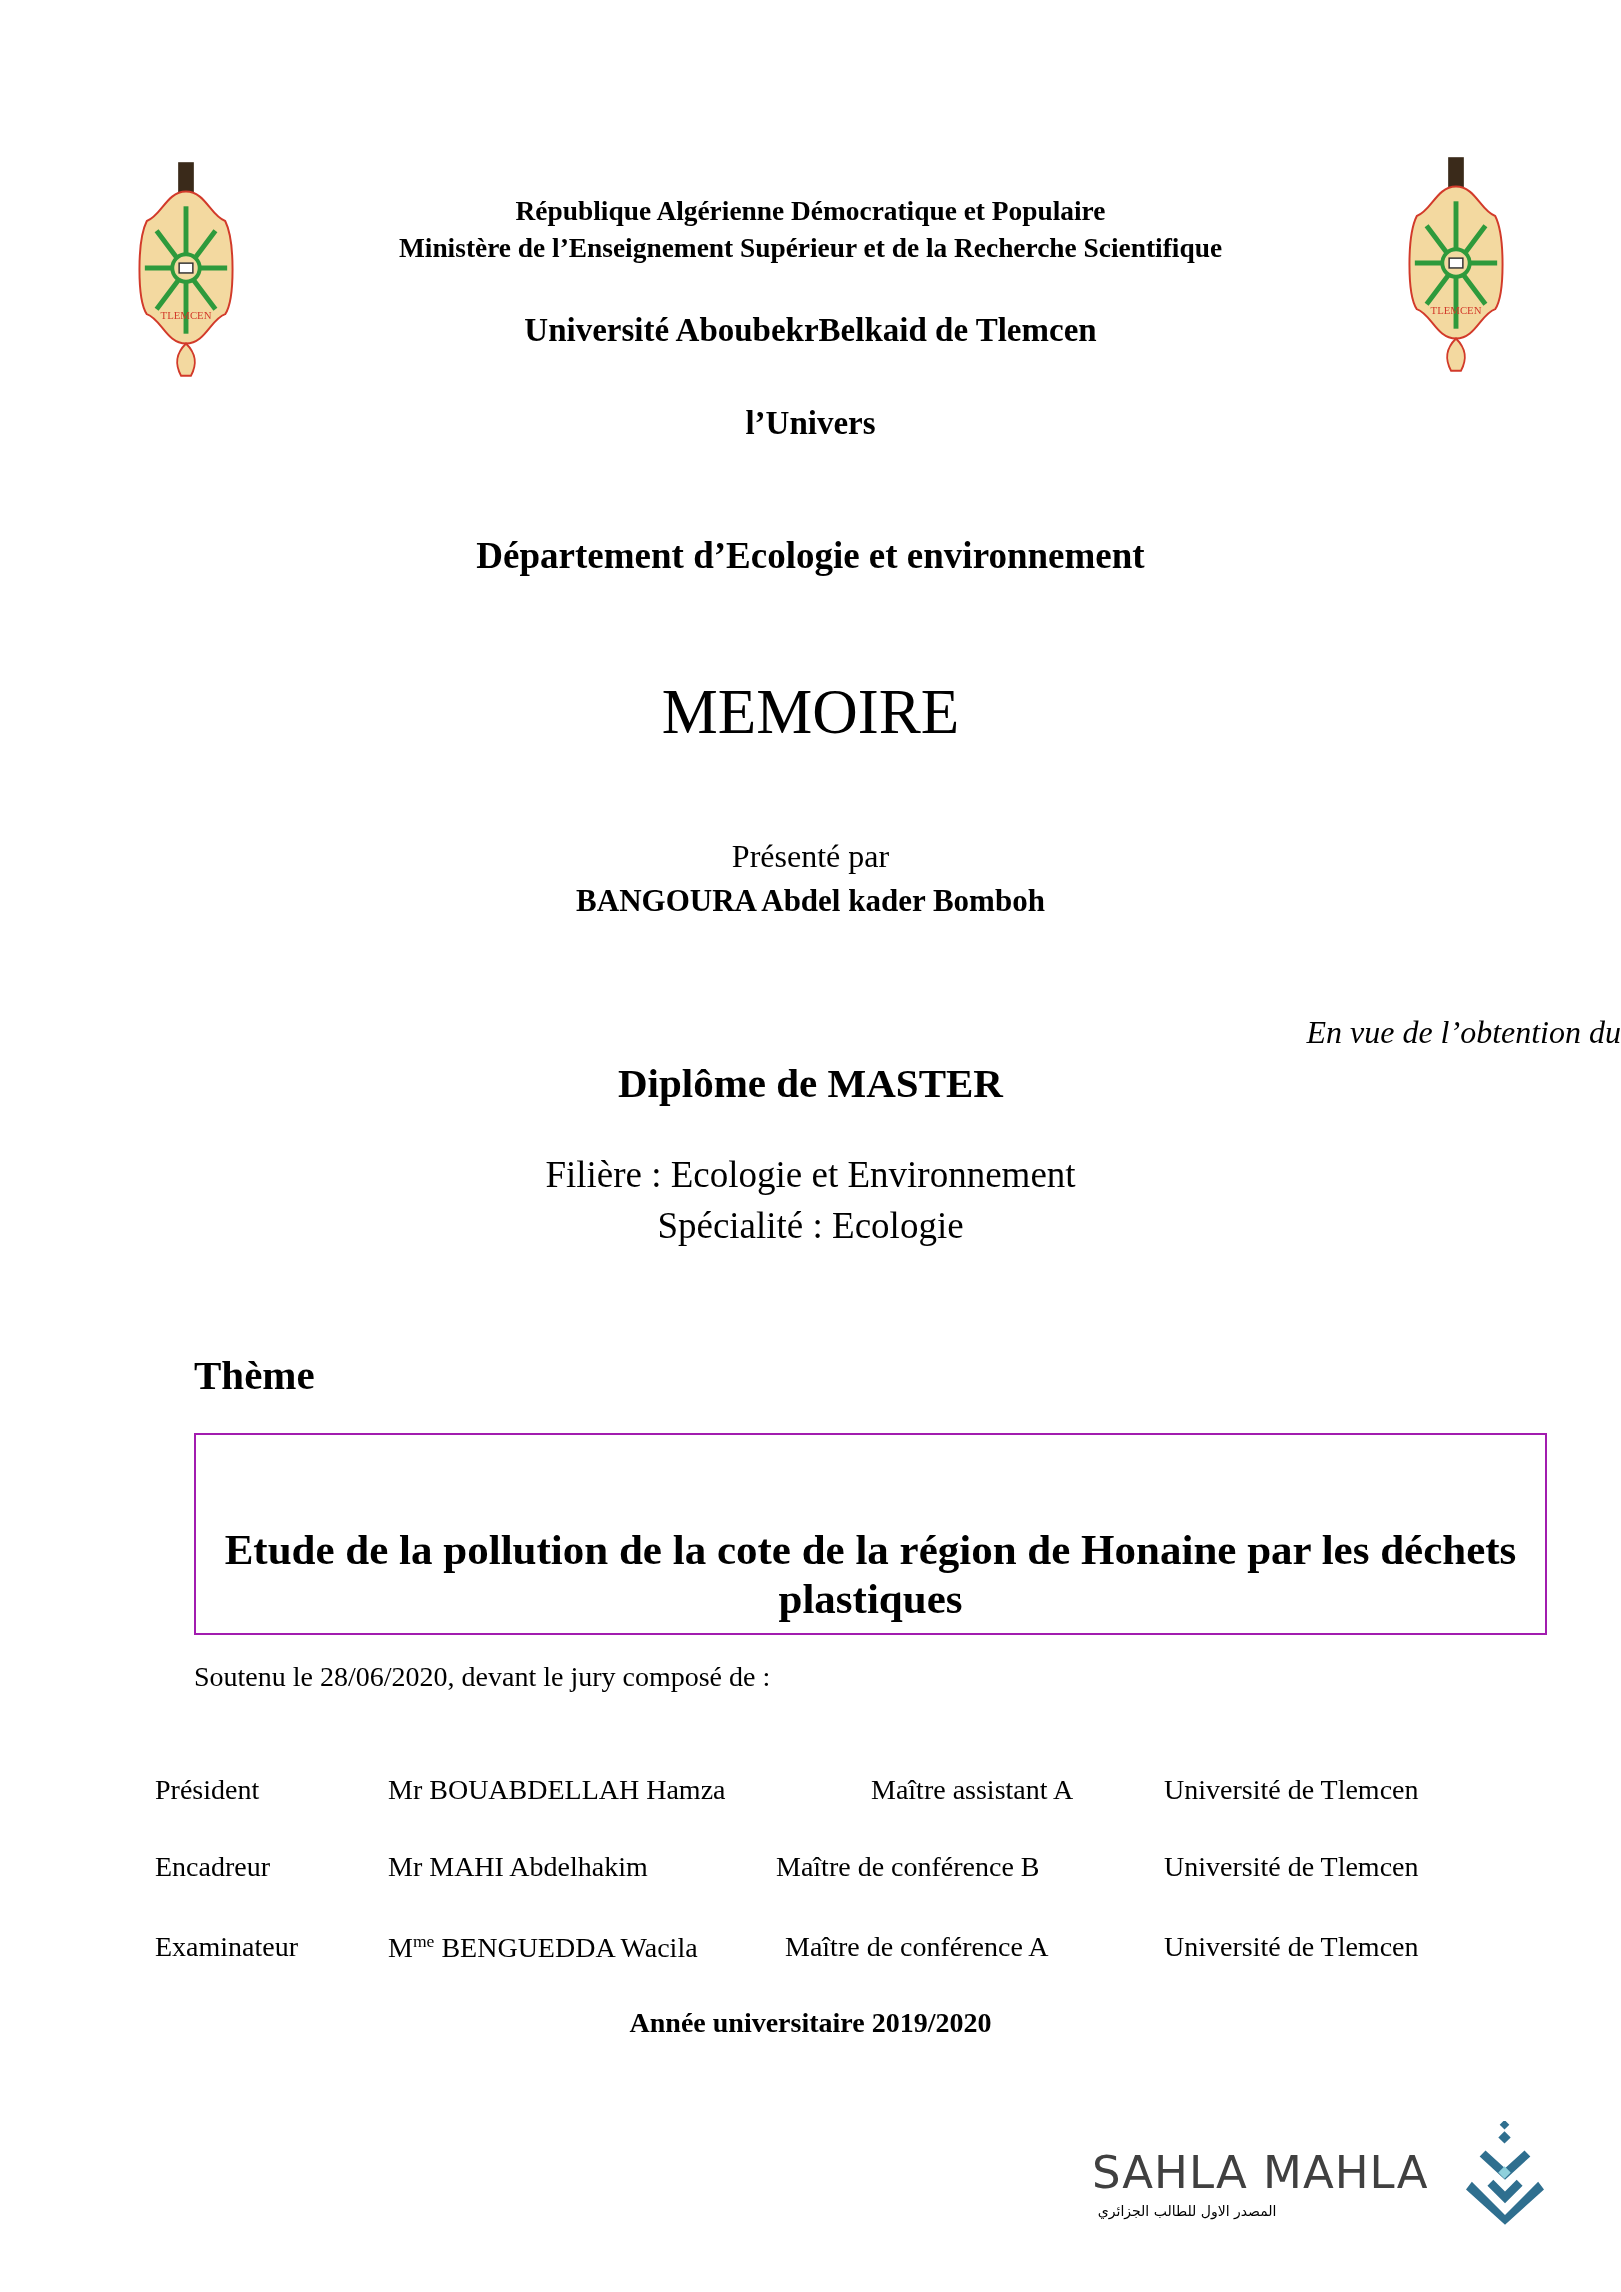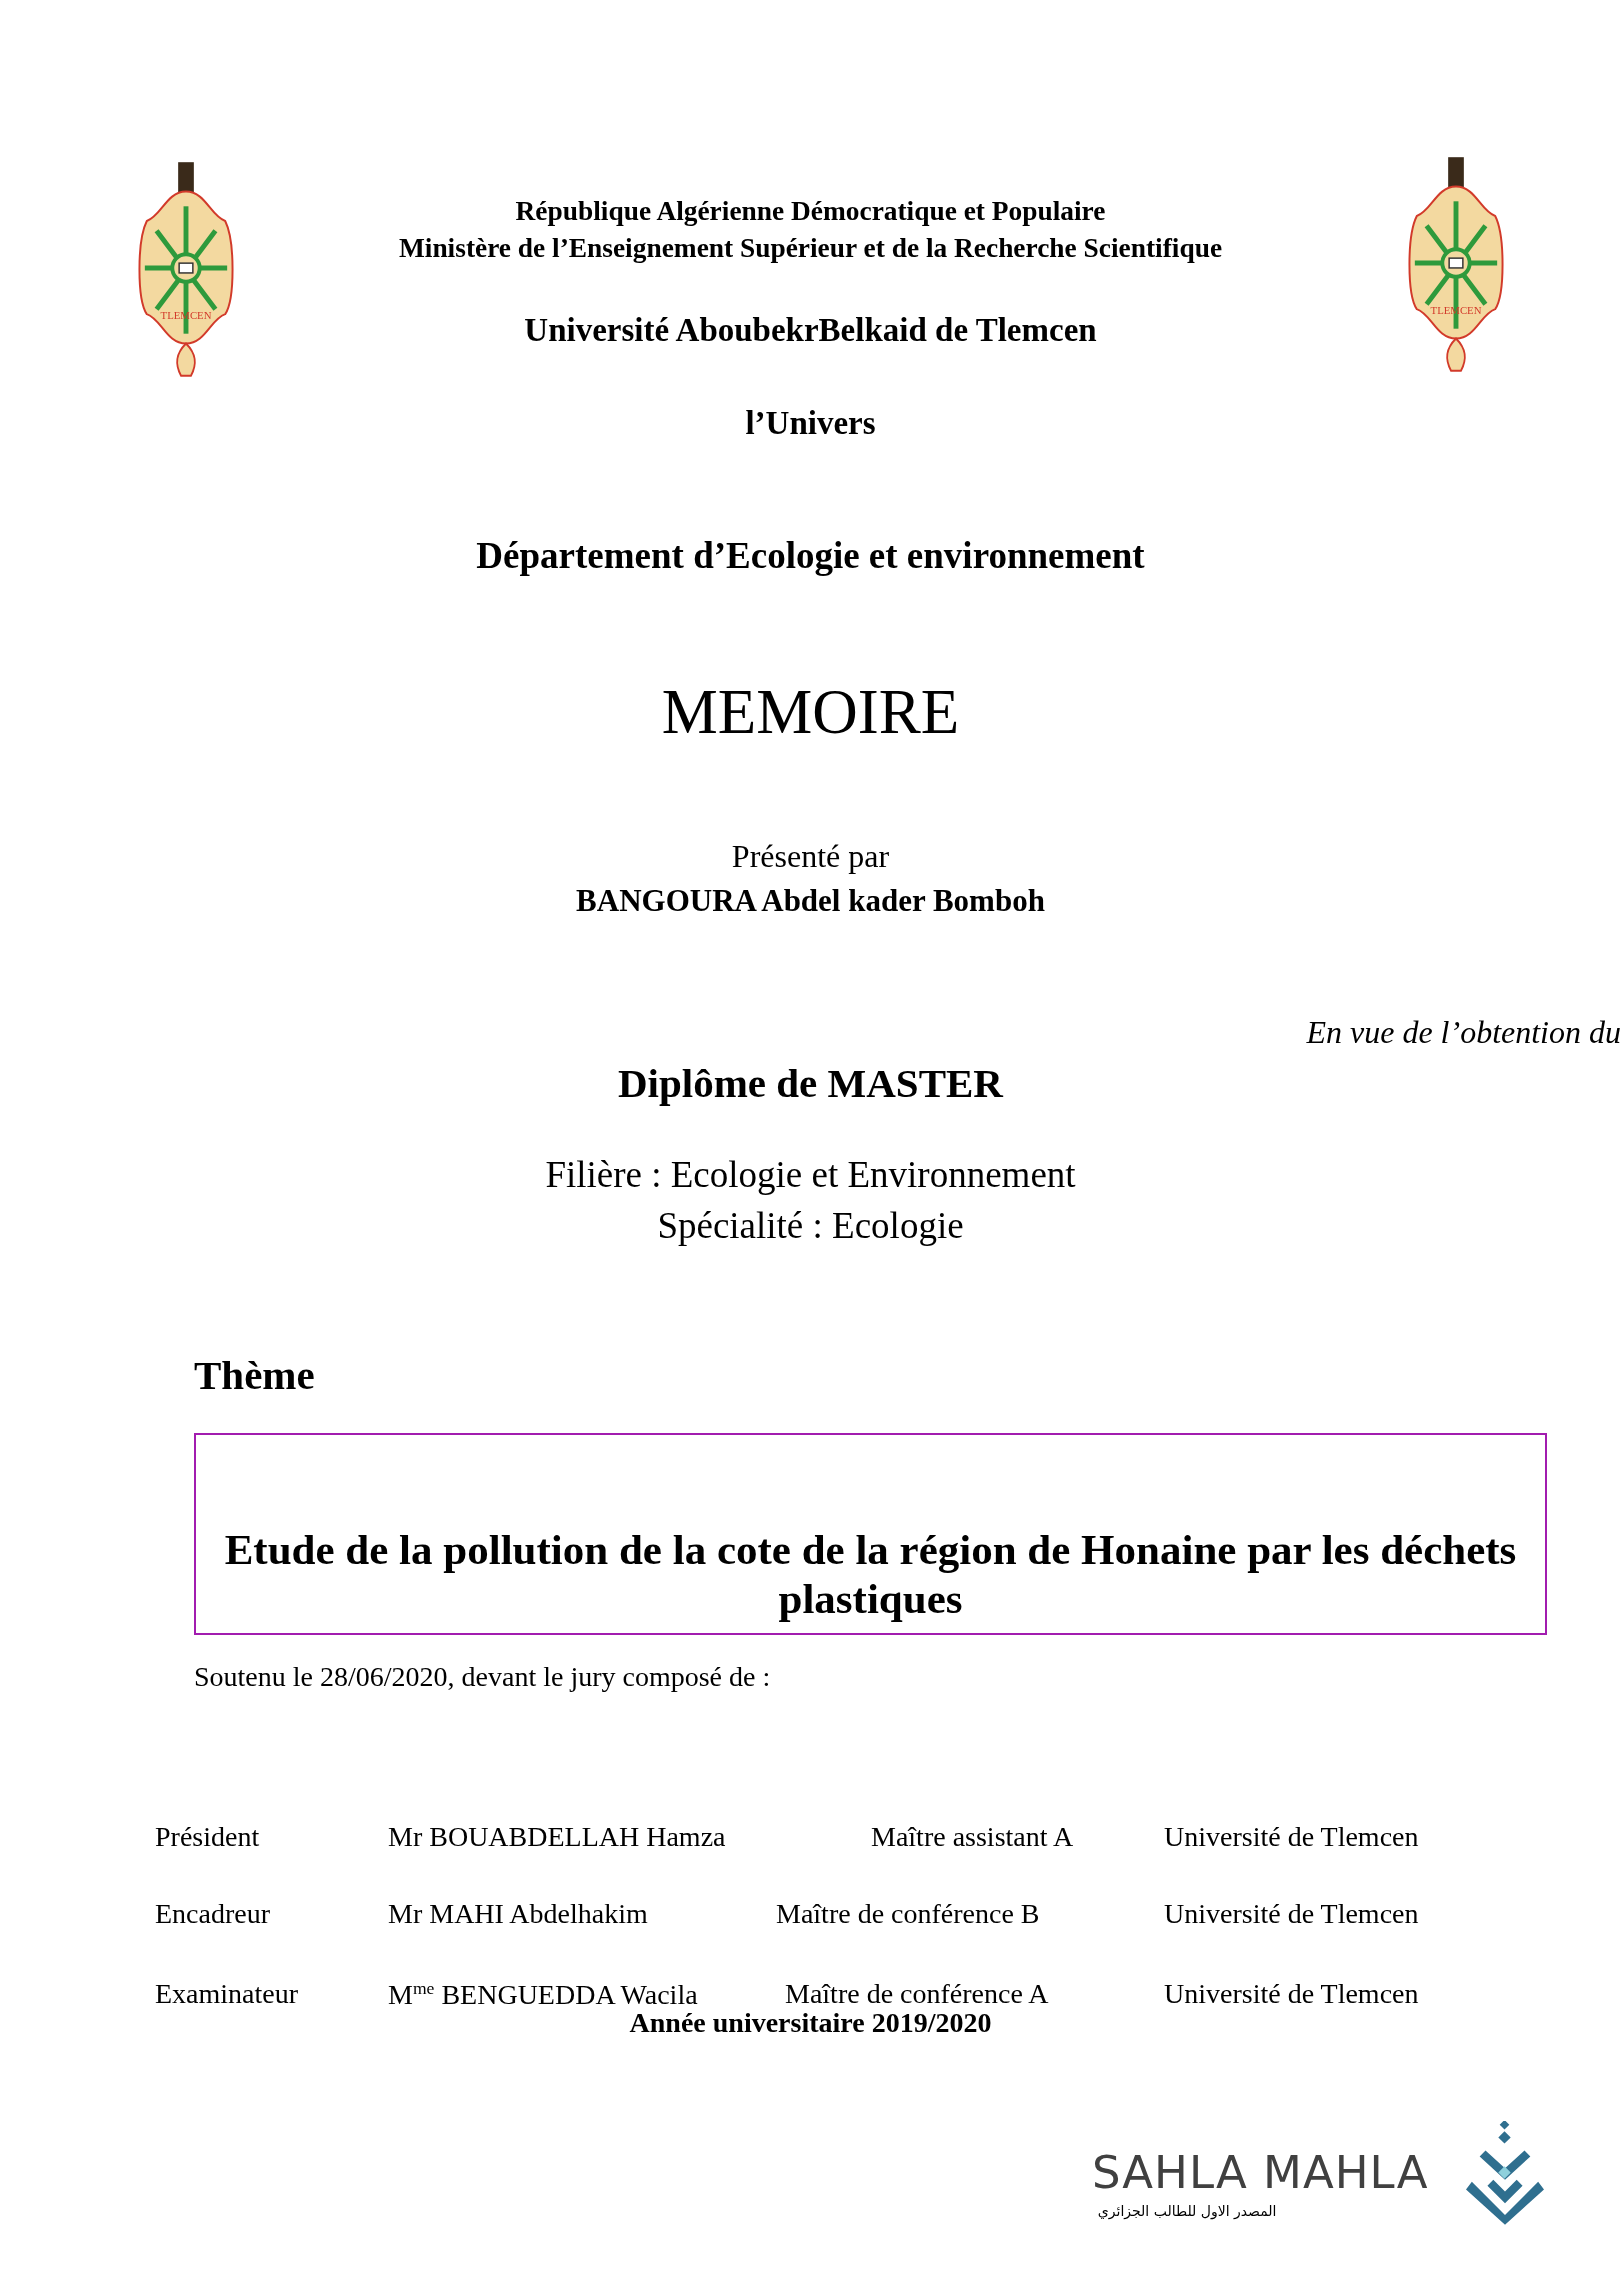--- a/index.html
+++ b/index.html
@@ -33,21 +33,21 @@
       left: 194px; top: 1433px; width: 1353px; height: 202px;
       border: 2px solid #a21caf; box-sizing: border-box;
       display: flex; align-items: flex-end; justify-content: center;
       padding: 0 11.8px 9.8px 11.8px;
     }
     #theme-title { font-size: 43px; line-height: 49px; text-align: center; }
 
     #defense { left: 194px; top: 1661px; font-size: 28px; }
 
     .jury-row { position: absolute; left: 0; width: 1621px; font-size: 28px; height: 39px; }
-    .jury-row span { position: absolute; white-space: nowrap; margin-top: 47px; }
+    .jury-row span { position: absolute; white-space: nowrap; }
     .c-role { left: 155px; }
     .c-name { left: 388px; }
     .c-univ { left: 1164px; }
     sup { font-size: 17.6px; }
 
     #year { top: 2007px; font-size: 28px; }
 
     #watermark { left: 1088px; top: 2117px; width: 461px; height: 118px; }
     #wm-text {
       position: absolute; left: 3.9px; top: 29px; font-family: "DejaVu Sans", sans-serif;

